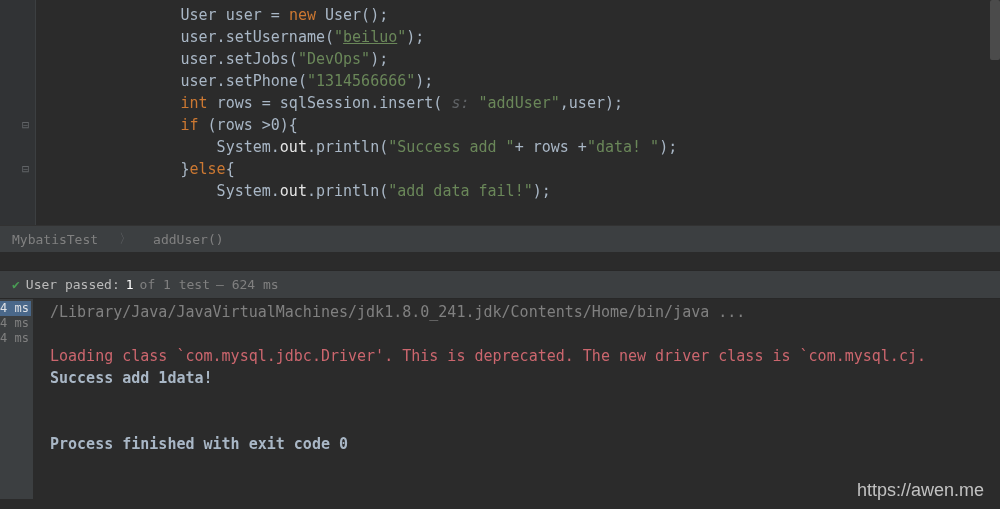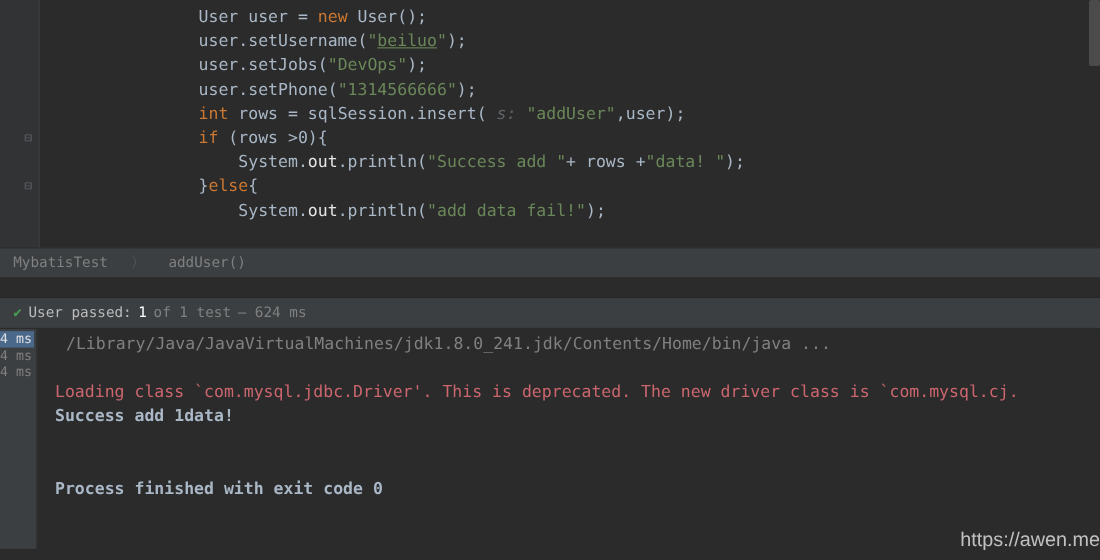--- a/index.html
+++ b/index.html
@@ -92,26 +92,26 @@
   .timing-row { height: 15px; padding-right: 2px;}
   .timing-hi { background: #4a688a; color: #dfe1e5; }
   .console {
     flex: 1;
     padding: 2px 16px;
     font-size: 15px;
     line-height: 22px;
     white-space: pre;
     overflow: hidden;
   }
-  .console .cmd { color: #808080; margin-left: 10px; }
+  .console .cmd { color: #808080; }
   .console .warn { color: #cc666e; text-align: center; }
   .console .out { color: #a9b7c6; font-weight: bold; }
   .watermark {
     position: absolute;
-    right: 0;
+    right: 16px;
     bottom: 8px;
     color: #dcdcdc;
     font-family: sans-serif;
     font-size: 18px;
     opacity: 0.85;
   }
   .scrollbar-stub {
     position: absolute;
     right: 0;
     top: 0;

